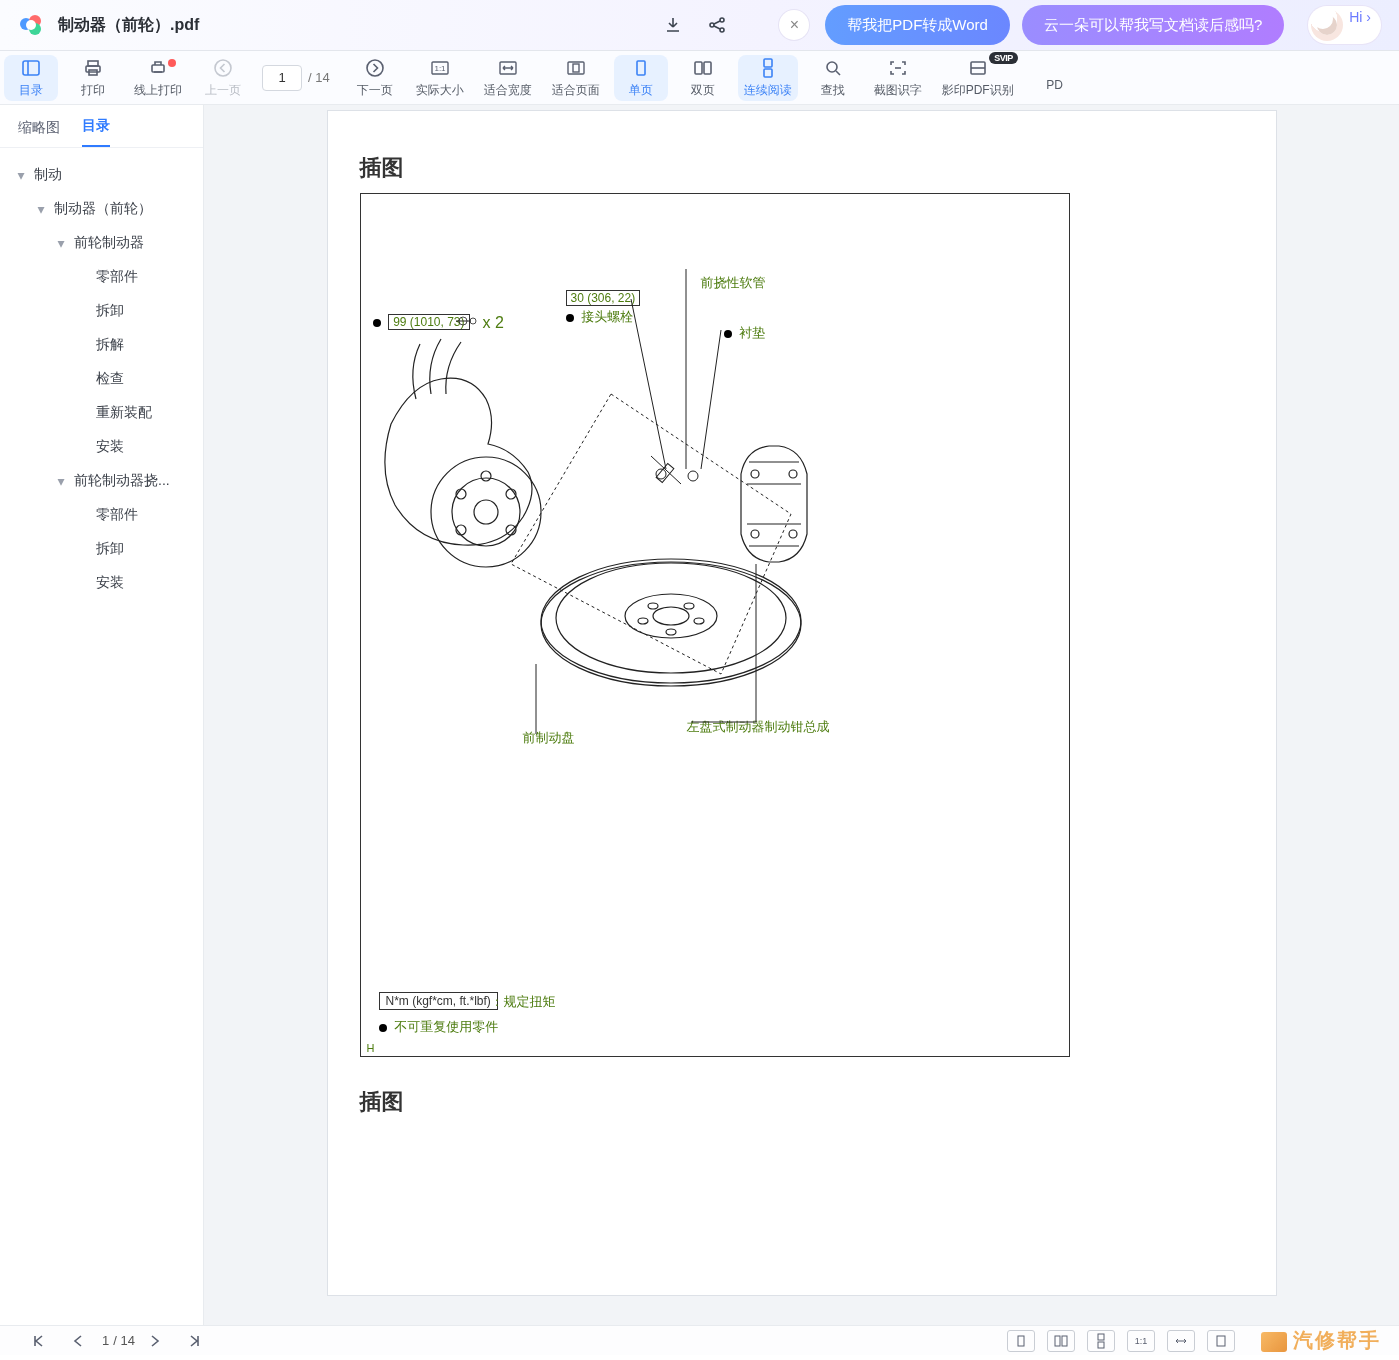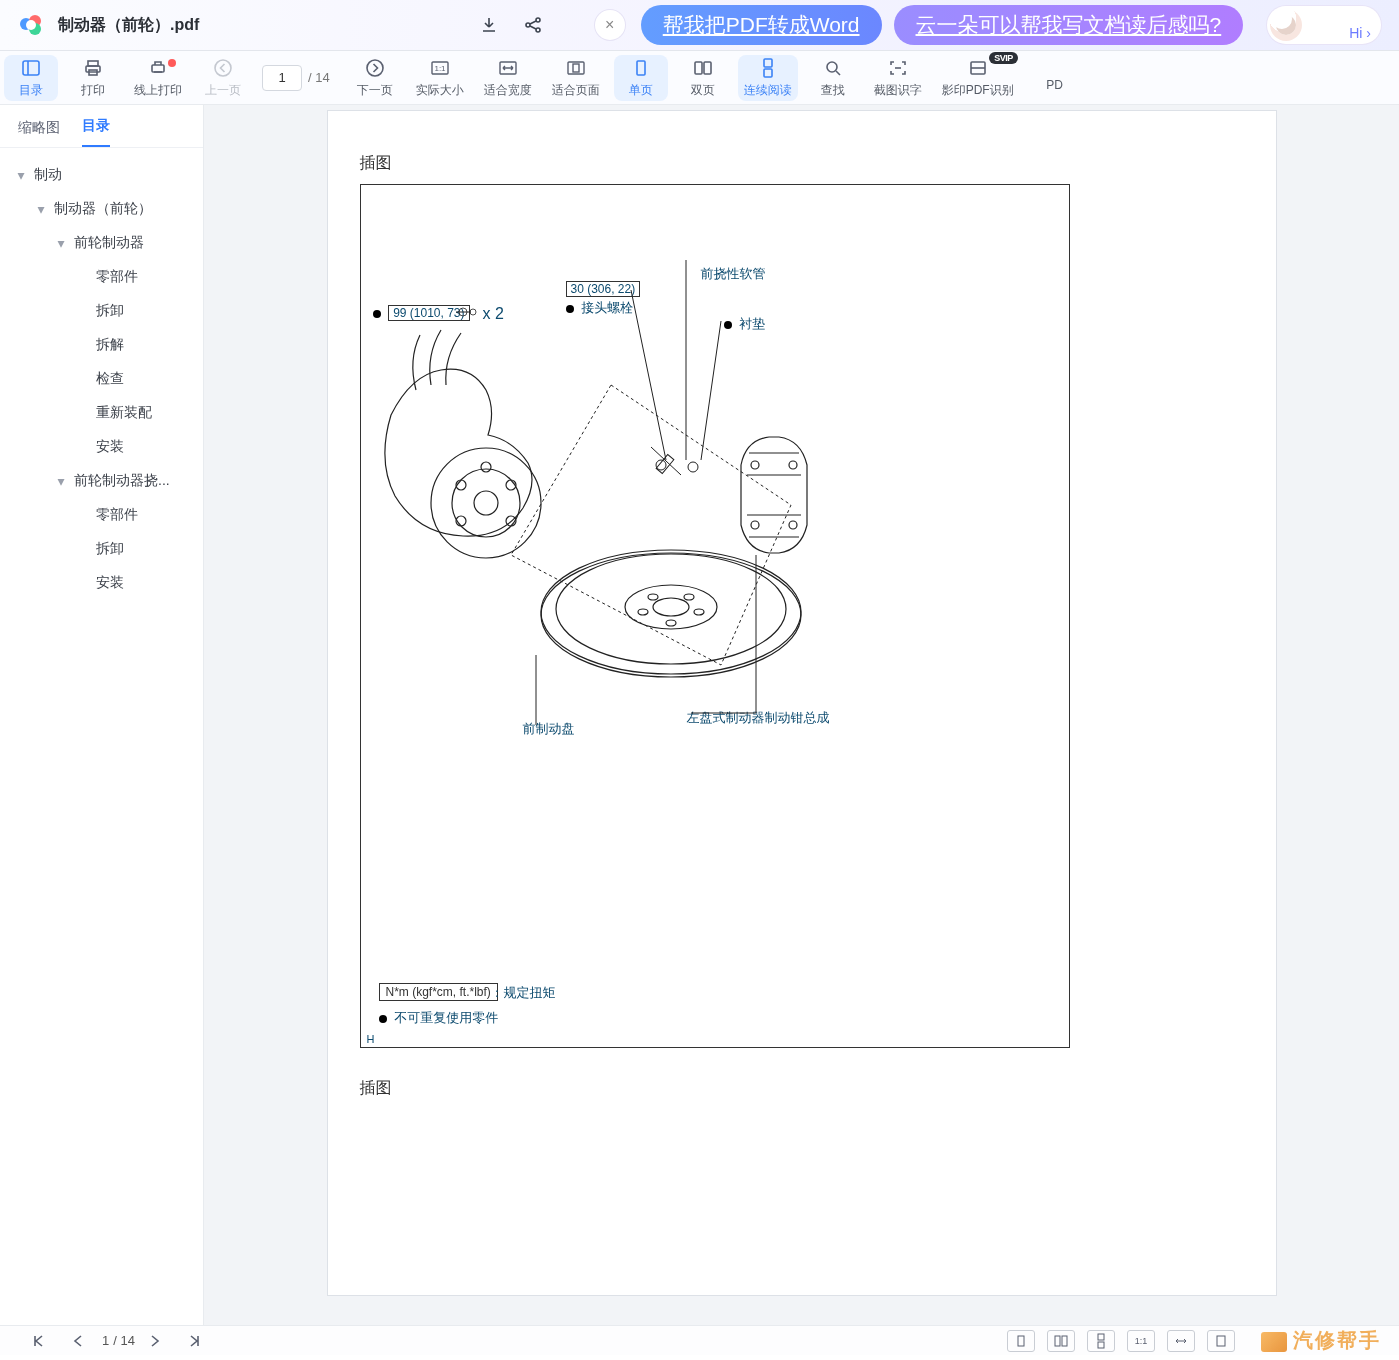--- a/index.html
+++ b/index.html
@@ -4,24 +4,24 @@
 <style>
   * { box-sizing: border-box; }
   html, body { margin: 0; padding: 0; font-family: "Microsoft YaHei", Arial, sans-serif; font-size: 13px; color: #333; background: #fff; }
   
   .titlebar { height: 51px; display: flex; align-items: center; padding: 0 18px; border-bottom: 1px solid #e3e6ec; background: linear-gradient(90deg,#fbfcff 0%, #f4f3ff 55%, #eceeff 100%); }
   .titlebar .logo { width:26px; height:26px; margin-right:14px; }
   .titlebar .title { font-size:16px; font-weight:600; color:#2b2f36; flex:0 0 auto; }
   .titlebar .spacer { flex:1; }
   .titlebar .iconbtn { width:36px; height:36px; display:flex; align-items:center; justify-content:center; margin:0 4px; cursor:pointer; }
   .titlebar .closeprompt { width:30px; height:30px; border-radius:50%; background:#fff; display:flex; align-items:center; justify-content:center; margin:0 10px 0 40px; color:#888; font-size:16px; box-shadow:0 0 0 1px #e6e3f5;}
-  .pillbtn { display:inline-flex; align-items:center; justify-content:center; height:40px; padding:0 22px; border-radius:22px; color:#fff; font-size:21px; margin:0 6px; cursor:pointer;text-decoration:underline; }
+  .pillbtn { display:inline-flex; align-items:center; justify-content:center; height:40px; padding:0 22px; border-radius:22px; color:#fff; font-size:15px; margin:0 6px; cursor:pointer; }
   .pill-blue { background:linear-gradient(90deg,#639dff,#6b87ff); }
   .pill-purple { background:linear-gradient(90deg,#9a8dff,#b07dff); }
-  .avatar-wrap { display:flex; align-items:flex-end; background:#fff; border-radius:20px; padding:3px 10px 3px 3px; margin-left:18px; box-shadow:0 0 0 1px #e8e4f7;gap:41px;}
+  .avatar-wrap { display:flex; align-items:flex-start; background:#fff; border-radius:20px; padding:3px 10px 3px 3px; margin-left:18px; box-shadow:0 0 0 1px #e8e4f7;}
   .avatar { width:32px; height:32px; border-radius:50%; background:radial-gradient(circle at 40% 30%, #fff 0 45%, #f8e6e0 46% 100%); margin-right:6px; position:relative;}
   .avatar:before{content:""; position:absolute; left:6px; top:6px; width:20px; height:20px; border-radius:50%; background:#fff; box-shadow:inset -4px -6px 0 0 #e6d3cb;}
   .hi { font-size:14px; color:#6b7bff; font-weight:500;}
   
   .toolbar { height:54px; display:flex; align-items:center; border-bottom:1px solid #e8ebef; background:#fbfcff; overflow:hidden; }
   .tbtn { display:flex; flex-direction:column; align-items:center; justify-content:center; min-width:54px; height:46px; margin:0 4px; padding:0 6px; border-radius:8px; cursor:pointer; position:relative; }
   .tbtn.active { background:#e7f1ff; }
   .tbtn.active-cont { background:#e7f1ff; }
   .tbtn .ticon { height:22px; display:flex; align-items:center; justify-content:center; color:#5a6070; }
   .tbtn .tlabel { font-size:12px; color:#555b66; margin-top:3px; white-space:nowrap; }
@@ -38,23 +38,23 @@
   .side-tabs { display:flex; align-items:flex-end; gap:22px; padding:12px 18px 0; border-bottom:1px solid #eef0f4; }
   .side-tab { padding-bottom:10px; font-size:14px; color:#5a6070; cursor:pointer; }
   .side-tab.sel { color:#2f7bff; border-bottom:2px solid #2f7bff; font-weight:600; }
   .tree { padding:10px 0 10px 6px; overflow:auto; flex:1; }
   .tree-row { display:flex; align-items:center; height:34px; font-size:14px; color:#3a3f48; cursor:pointer; }
   .tw { width:14px; height:14px; margin-right:6px; display:inline-flex; align-items:center; justify-content:center; color:#9aa0ac;}
   .ind0 { padding-left:8px; } .ind1 { padding-left:28px; } .ind2 { padding-left:48px; } .ind3 { padding-left:90px; }
   .doc-area { flex:1; background:#f2f4f7; overflow:auto; display:flex; justify-content:center; padding:6px 0 30px; }
   .page { width:948px; background:#fff; box-shadow:0 0 0 1px #dde1e7; padding:26px 26px 34px; }
   .hband { height:18px; background:#7a8088; color:#fff; font-size:12px; display:flex; align-items:center; padding:0 8px; letter-spacing:1px; }
-  .sec-title { font-size:16px; font-weight:400; margin:16px 0 10px 6px; }
+  .sec-title { font-size:22px; font-weight:700; margin:16px 0 10px 6px; }
   .figure-box { border:1px solid #333; height:864px; position:relative; margin-left:6px; width:710px; background:#fff; }
-  .fig-label { position:absolute; font-size:13px; color:#0c4a6e; }
+  .fig-label { position:absolute; font-size:13px; color:#4d7c0f; }
   .boxval { border:1px solid #333; padding:0 4px; font-size:12px; background:#fff; display:inline-block; }
   .dot { width:8px; height:8px; border-radius:50%; background:#000; display:inline-block; vertical-align:middle; margin-right:4px; }
   .legend-box { position:absolute; left:18px; bottom:46px; border:1px solid #333; padding:1px 6px; font-size:12px; }
   
   .bottombar { height:30px; border-top:1px solid #e8ebef; display:flex; align-items:center; padding:0 18px; background:#fdfdfe; font-size:13px; color:#555; }
   .bbtn { width:28px; height:22px; display:flex; align-items:center; justify-content:center; margin:0 6px; cursor:pointer; color:#5a6070; }
   .bbtn.box { border:1px solid #c9cdd4; border-radius:3px; font-size:11px; }
   .bottombar .spacer { flex:1; }
   .watermark { color:#f0a64a; font-size:20px; font-weight:700; letter-spacing:2px; margin-left:20px; opacity:0.9;}
   .wm-icon { display:inline-block; width:26px; height:20px; background:linear-gradient(135deg,#f7b255,#e78b2a); border-radius:3px; margin-right:6px; vertical-align:middle;}

